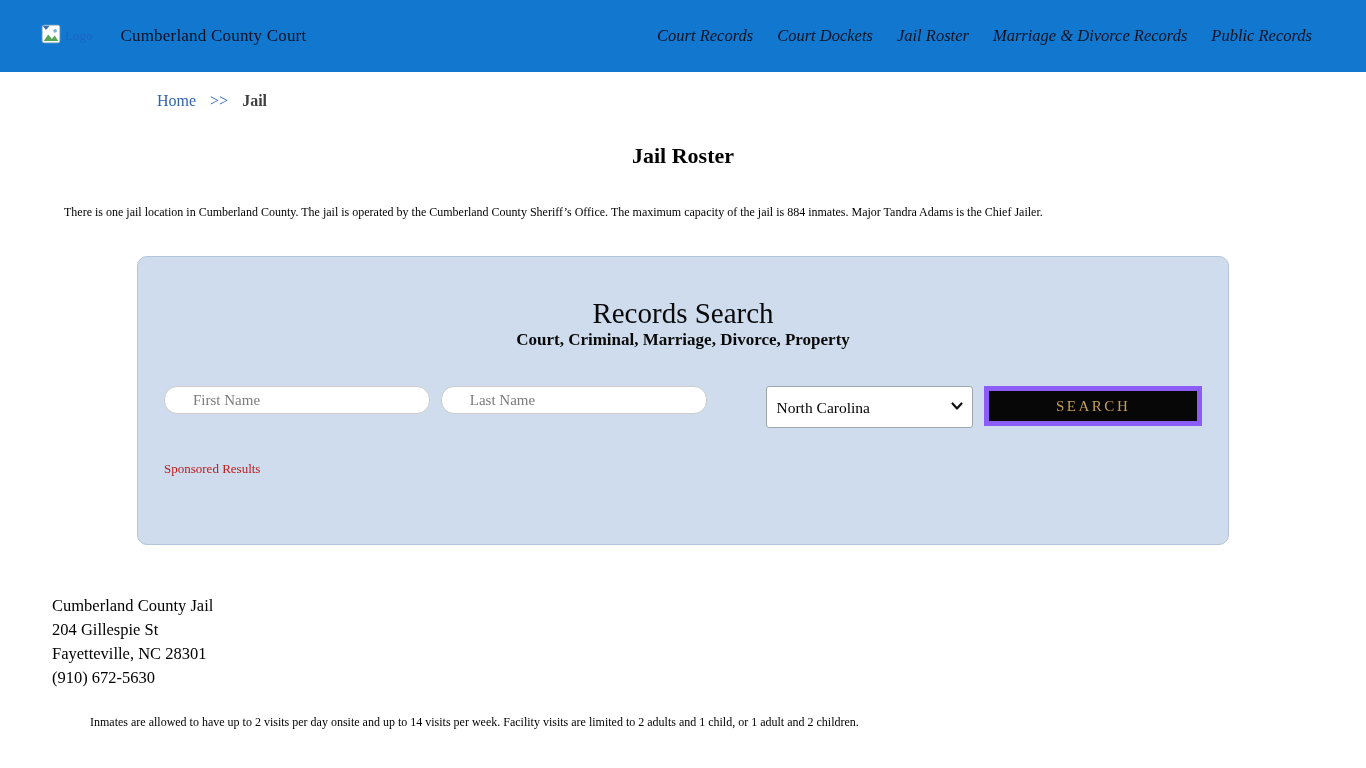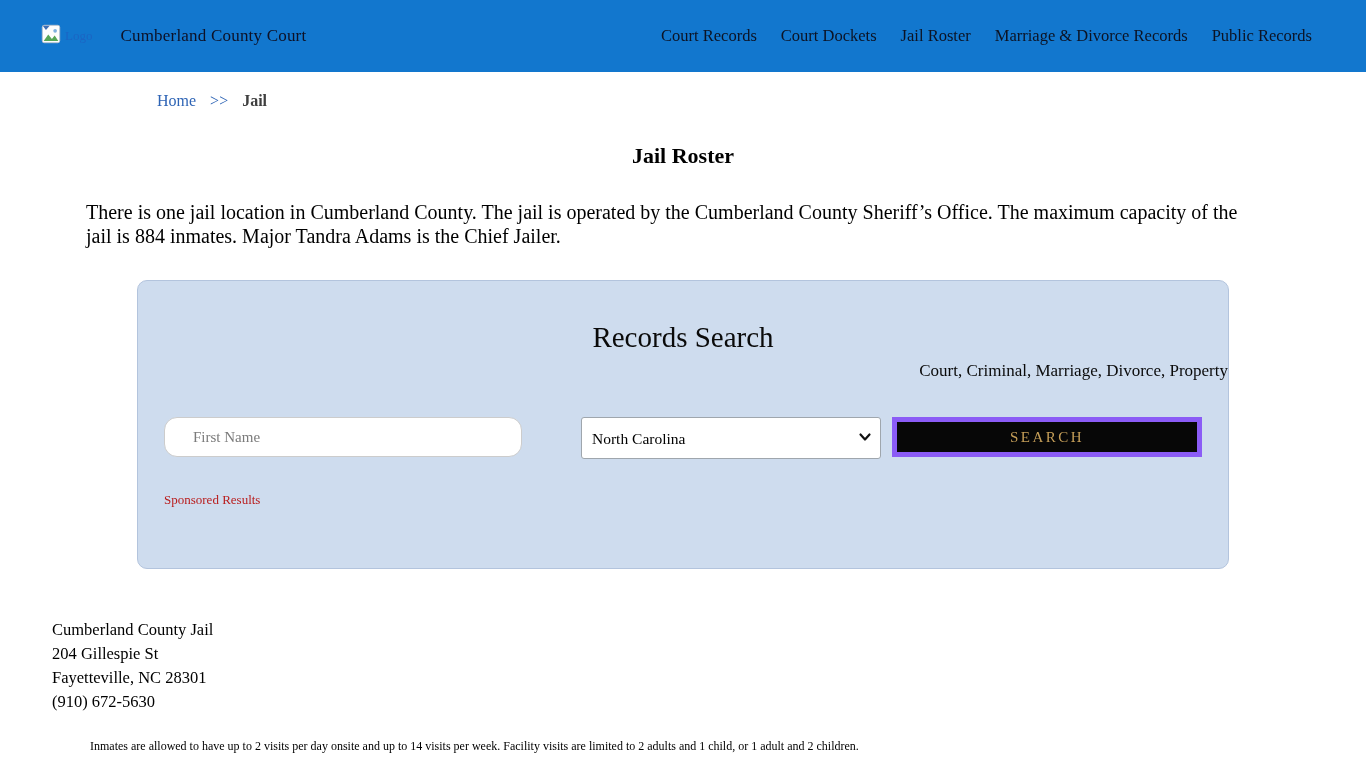--- a/index.html
+++ b/index.html
@@ -43,20 +43,21 @@
     align-items: center;
     gap: 24px;
     list-style: none;
   }
   .nav a {
     text-decoration: none;
     color: #0c1324;
     font-size: 16.5px;
     cursor: pointer;
     white-space: nowrap;
+    font-style: italic;
   }
 
   
   .breadcrumb {
     padding: 20px 12px 0 157px;
     font-size: 16px;
   }
   .breadcrumb a {
     color: #2E64B5;
     text-decoration: none;
@@ -73,56 +74,56 @@
 
   
   .page-title {
     margin-top: 33px;
     text-align: center;
     font-size: 22px;
     font-weight: bold;
     color: #000;
   }
   .intro {
-    margin: 31px 128px 0 86px;
-    font-size: 20px;
+    margin: 31px 128px 0 64px;
+    font-size: 12px;
     line-height: 24px;
   }
 
   
   .search-panel {
     margin: 32px 0 0 137px;
     width: 1092px;
     height: 289px;
     background: #CEDCEE;
     border: 1px solid #b3c4dd;
     border-radius: 10px;
   }
   .panel-title {
     padding-top: 40px;
     text-align: center;
     font-size: 29px;
     font-weight: normal;
     color: #0a0a0a;
   }
   .panel-subtitle {
-    margin-top: 7px;
-    text-align: right;
+    text-align: center;
     font-size: 17px;
     color: #0a0a0a;
+    font-weight: bold;
   }
   .search-row {
     margin-top: 36px;
     padding: 0 26px;
     display: flex;
     gap: 11px;
   }
   .search-row > * { flex: 1 1 0; min-width: 0; }
   .text-input {
-    height: 40px;
+    height: 28px;
     border: 1px solid #cccccc;
     border-radius: 13px;
     background: #ffffff;
     padding: 0 28px;
     font-size: 15px;
     font-family: "Liberation Serif", serif;
     color: #333;
   }
   .text-input::placeholder { color: #7b7b7b; }
   .select-wrap { position: relative; margin-left: 48px; }
@@ -207,20 +208,21 @@
 </div>
 
 <h1 class="page-title">Jail Roster</h1>
 <p class="intro">There is one jail location in Cumberland County. The jail is operated by the Cumberland County Sheriff’s Office. The maximum capacity of the jail is 884 inmates. Major Tandra Adams is the Chief Jailer.</p>
 
 <div class="search-panel">
   <div class="panel-title">Records Search</div>
   <div class="panel-subtitle">Court, Criminal, Marriage, Divorce, Property</div>
   <div class="search-row">
     <input class="text-input" type="text" placeholder="First Name" style="">
+    <input class="text-input" type="text" placeholder="Last Name" style="">
     <div class="select-wrap">
       <select class="state-select">
         <option>North Carolina</option>
       </select>
       <span class="select-chevron">
         <svg width="14" height="14" viewBox="0 0 14 14">
             <path d="M2.5 4.5 L7 9.5 L11.5 4.5" fill="none" stroke="#111" stroke-width="2.2" stroke-linecap="round" stroke-linejoin="round"></path>
           </svg>
       </span>
     </div>

